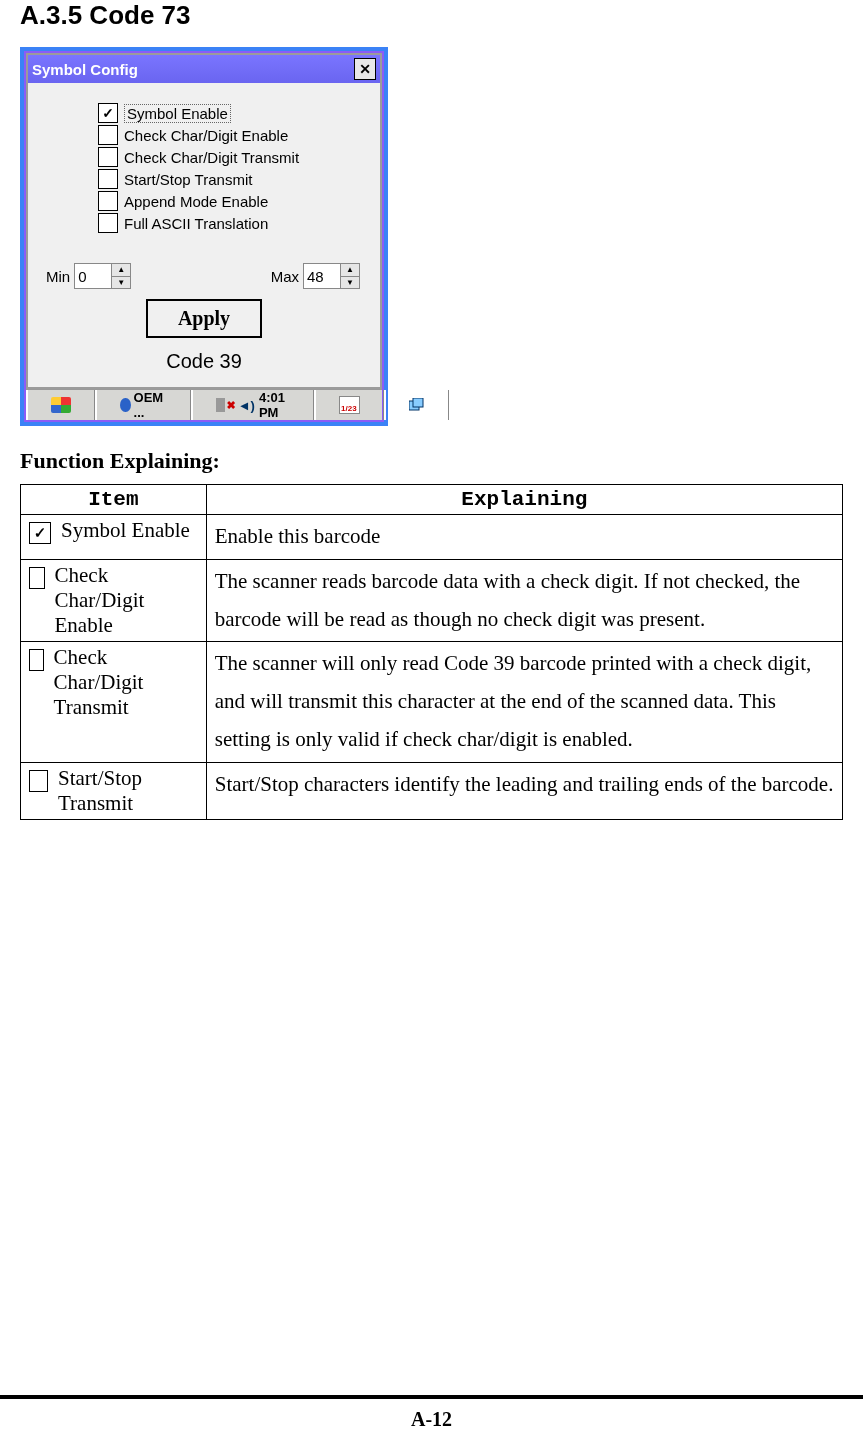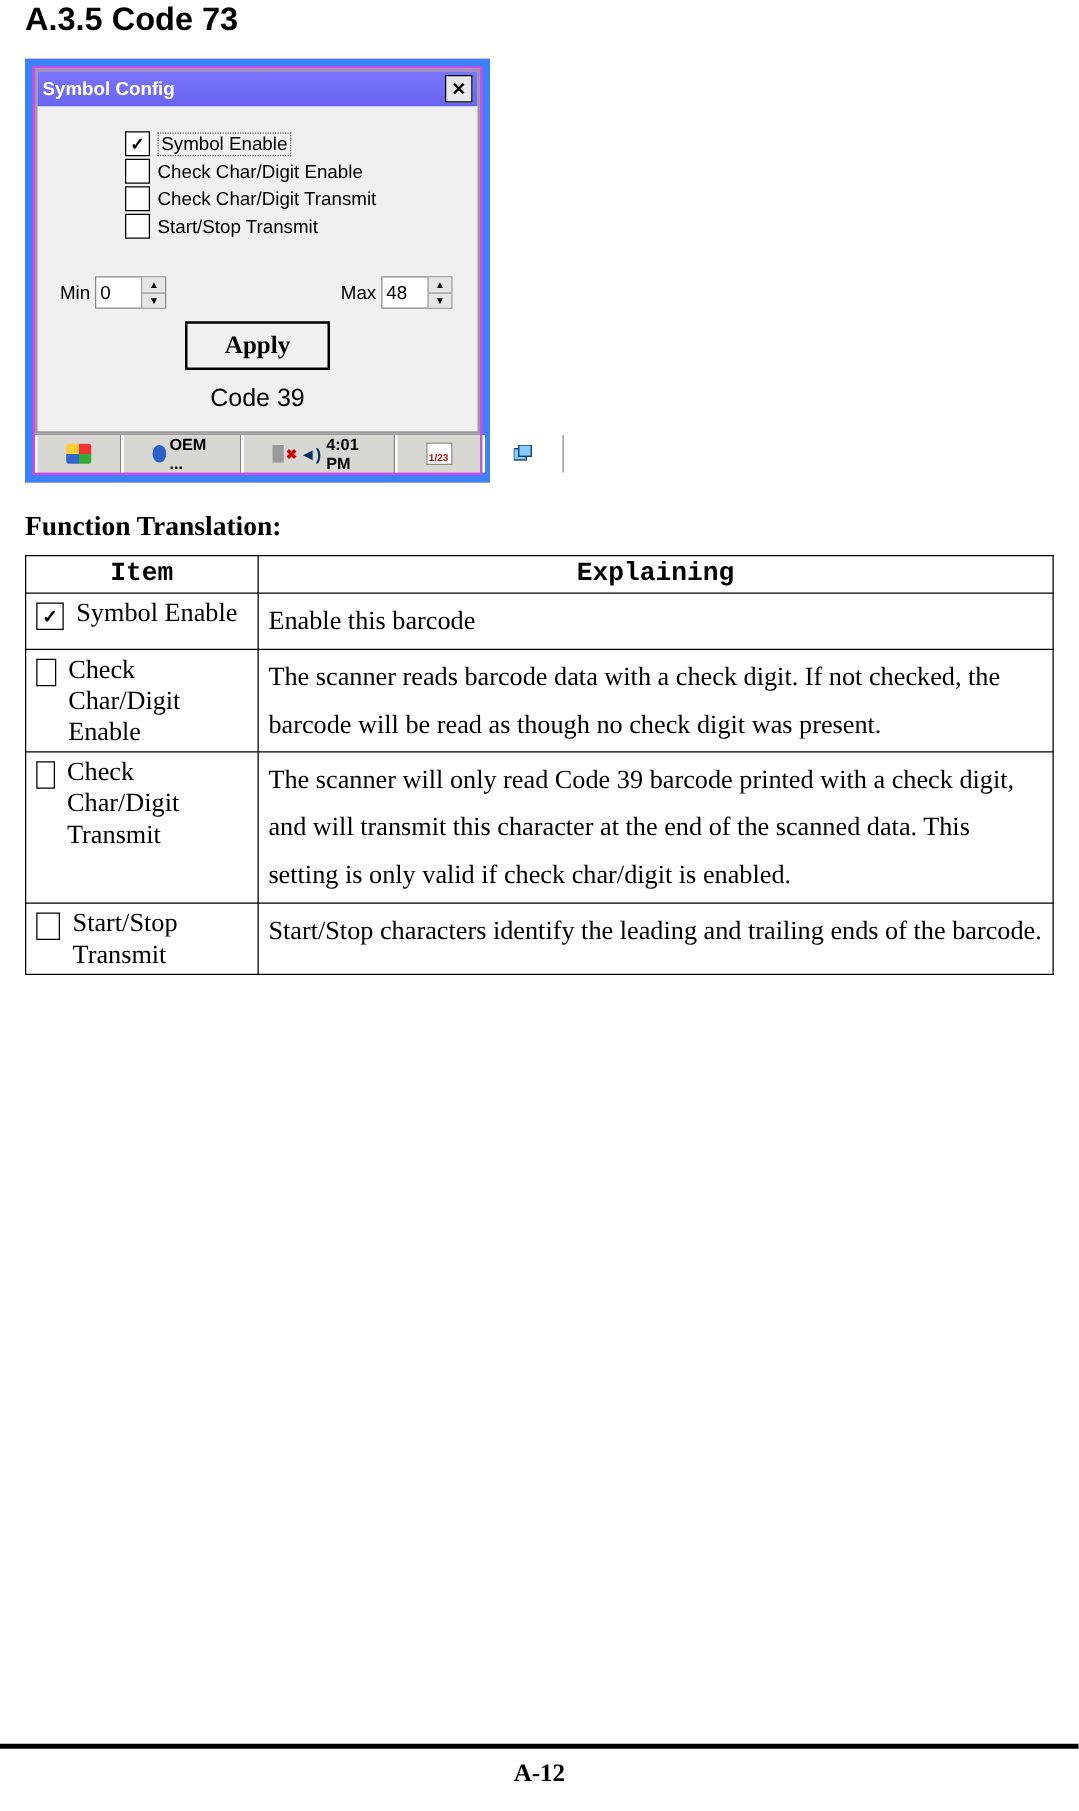--- a/index.html
+++ b/index.html
@@ -18,21 +18,21 @@
     box-sizing: border-box;
   }
   h2.section-title {
     font-family: Arial, sans-serif;
     font-weight: bold;
     font-size: 26px;
     margin: 0 0 10px 0;
   }
 
   
-  .win-wrap { border: 6px solid #3b82f6; width: 360px; background: #d946ef; margin-top: 16px; }
+  .win-wrap { border: 4px solid #3b82f6; width: 360px; background: #8b5cf6; margin-top: 16px; }
   .win-content { padding: 2px; }
   .dlg { border: 2px solid #9b9b9b; background:#f0f0f0; }
   .titlebar {
     background: linear-gradient(#7a75ff, #6a65f0);
     color: #fff;
     font-family: Tahoma, Arial, sans-serif;
     font-size: 15px;
     font-weight: bold;
     padding: 3px 4px;
     display: flex;
@@ -109,20 +109,28 @@
             <span class="chk"></span>
             <span class="opt-label">Check Char/Digit Enable</span>
           </div>
           <div class="opt-row">
             <span class="chk"></span>
             <span class="opt-label">Check Char/Digit Transmit</span>
           </div>
           <div class="opt-row">
             <span class="chk"></span>
             <span class="opt-label">Start/Stop Transmit</span>
+          </div>
+          <div class="opt-row">
+            <span class="chk"></span>
+            <span class="opt-label">Append Mode Enable</span>
+          </div>
+          <div class="opt-row">
+            <span class="chk"></span>
+            <span class="opt-label">Full ASCII Translation</span>
           </div>
 
           <div class="minmax">
             <span>Min</span>
             <span class="num-field">
               <span class="num-val">0</span>
               <span class="spin">
                 <span class="arrow">▲</span>
                 <span class="arrow">▼</span>
               </span>
@@ -165,21 +173,21 @@
         <div class="tb-seg">
           <svg class="win-icons" viewBox="0 0 16 14">
               <rect x="0" y="3" width="10" height="9" fill="#8cf" stroke="#036"></rect>
               <rect x="4" y="0" width="10" height="9" fill="#8cf" stroke="#036"></rect>
             </svg>
         </div>
       </div>
     </div>
   </div>
 
-  <div class="func-heading">Function Translation:</div>
+  <div class="func-heading">Function Explaining:</div>
 
   <table class="func">
     <tbody>
         <tr>
       <th>Item</th>
       <th>Explaining</th>
     </tr>
     <tr>
       <td>
             <div class="item-cell">

